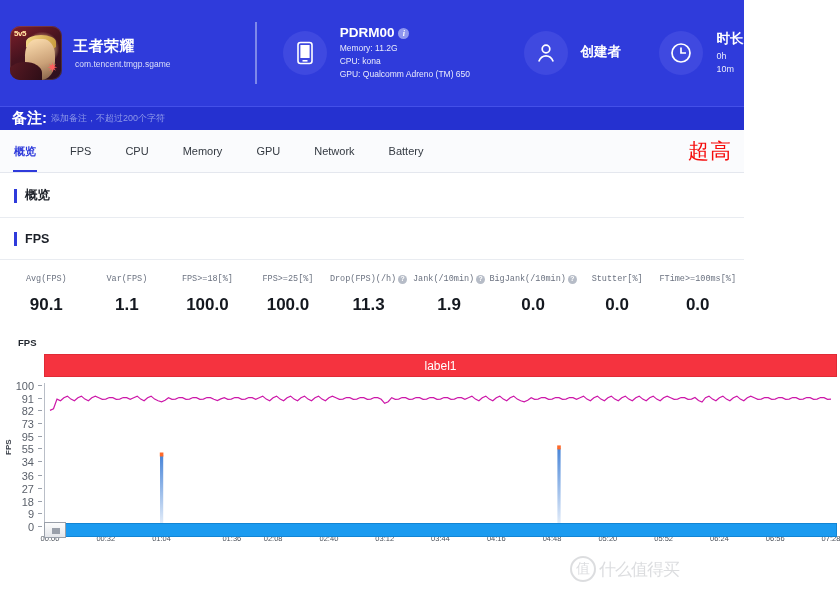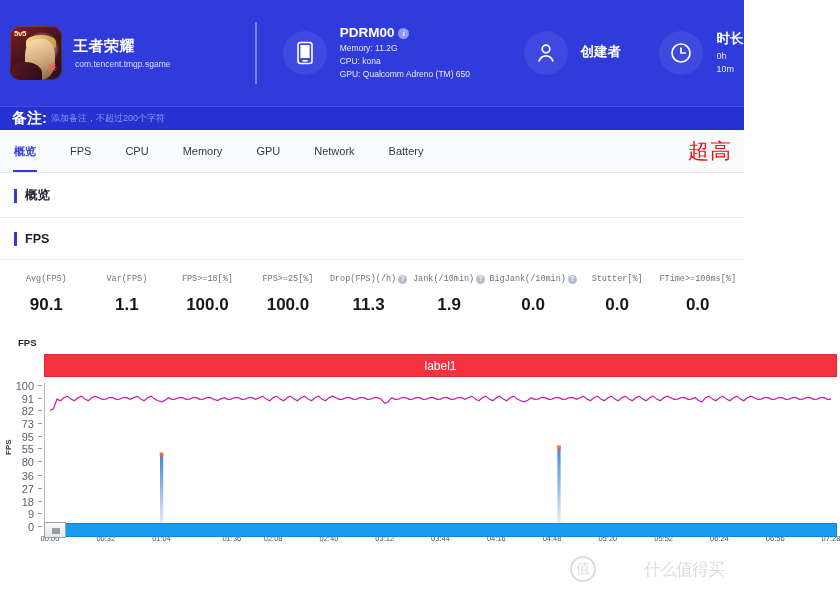--- a/index.html
+++ b/index.html
@@ -199,21 +199,21 @@
     display: flex; align-items: center; gap: 3px;
   }
   .wm-circle {
     width: 26px; height: 26px; border-radius: 50%;
     border: 2px solid #8d9199; color: #8d9199;
     font-size: 14px; display: flex; align-items: center; justify-content: center;
     font-family: "Liberation Serif", serif; flex: none;
   }
   .wm-text {
     color: #8d9199; font-size: 17px; letter-spacing: -1px;
-    font-family: "Liberation Serif", serif; white-space: nowrap; margin-left: 45px;
+    font-family: "Liberation Serif", serif; white-space: nowrap;
   }
 
   
   .slider-row { position: absolute; left: 44px; bottom: 6px; width: 793px; height: 14px; }
   .slider-track {
     position: absolute; left: 0; top: 0; width: 793px; height: 14px;
     background: #1b9bf0; border: 1px solid #1285d4;
   }
   .slider-handle {
     position: absolute; left: 0; top: -1px; width: 22px; height: 16px;
@@ -394,21 +394,21 @@
           <div class="ytick" style="top: 138px; right: 10px;">0</div>
           <div class="ytick-line" style="top: 143px;"></div>
           <div class="ytick" style="top: 125.31px; right: 10px;">9</div>
           <div class="ytick-line" style="top: 130.31px;"></div>
           <div class="ytick" style="top: 112.62px; right: 10px;">18</div>
           <div class="ytick-line" style="top: 117.62px;"></div>
           <div class="ytick" style="top: 99.93px; right: 10px;">27</div>
           <div class="ytick-line" style="top: 104.93px;"></div>
           <div class="ytick" style="top: 87.24px; right: 10px;">36</div>
           <div class="ytick-line" style="top: 92.24px;"></div>
-          <div class="ytick" style="top: 73.14px; right: 10px;">80</div>
+          <div class="ytick" style="top: 73.14px; right: 10px;">34</div>
           <div class="ytick-line" style="top: 78.14px;"></div>
           <div class="ytick" style="top: 60.45px; right: 10px;">55</div>
           <div class="ytick-line" style="top: 65.45px;"></div>
           <div class="ytick" style="top: 47.76px; right: 10px;">95</div>
           <div class="ytick-line" style="top: 52.76px;"></div>
           <div class="ytick" style="top: 35.07px; right: 10px;">73</div>
           <div class="ytick-line" style="top: 40.07px;"></div>
           <div class="ytick" style="top: 22.38px; right: 10px;">82</div>
           <div class="ytick-line" style="top: 27.38px;"></div>
           <div class="ytick" style="top: 9.69px; right: 10px;">91</div>

